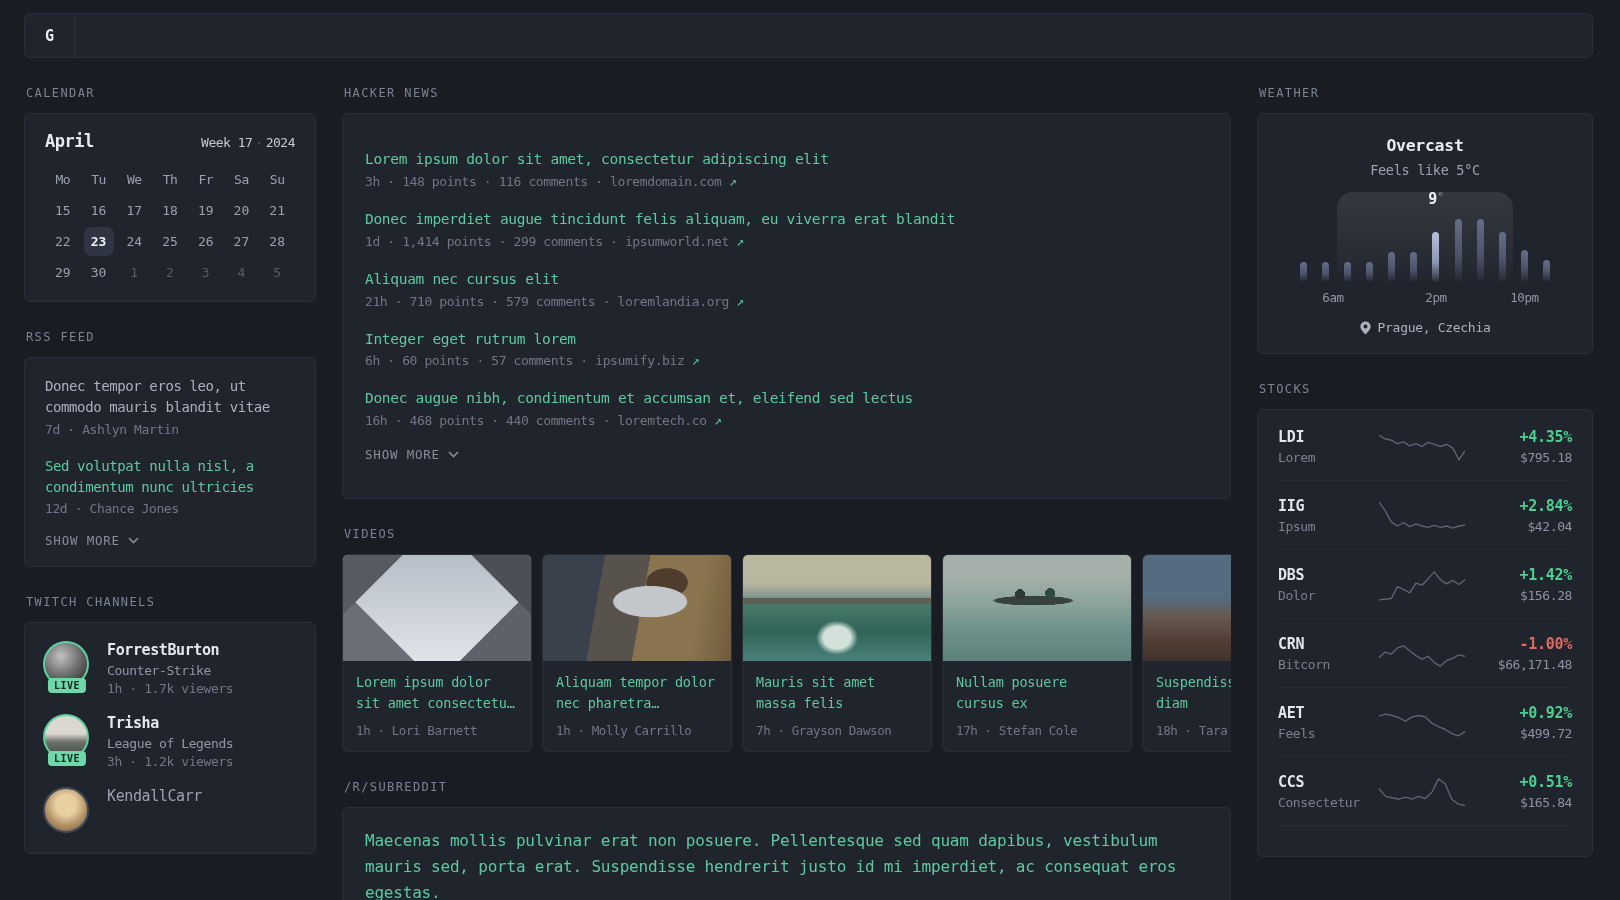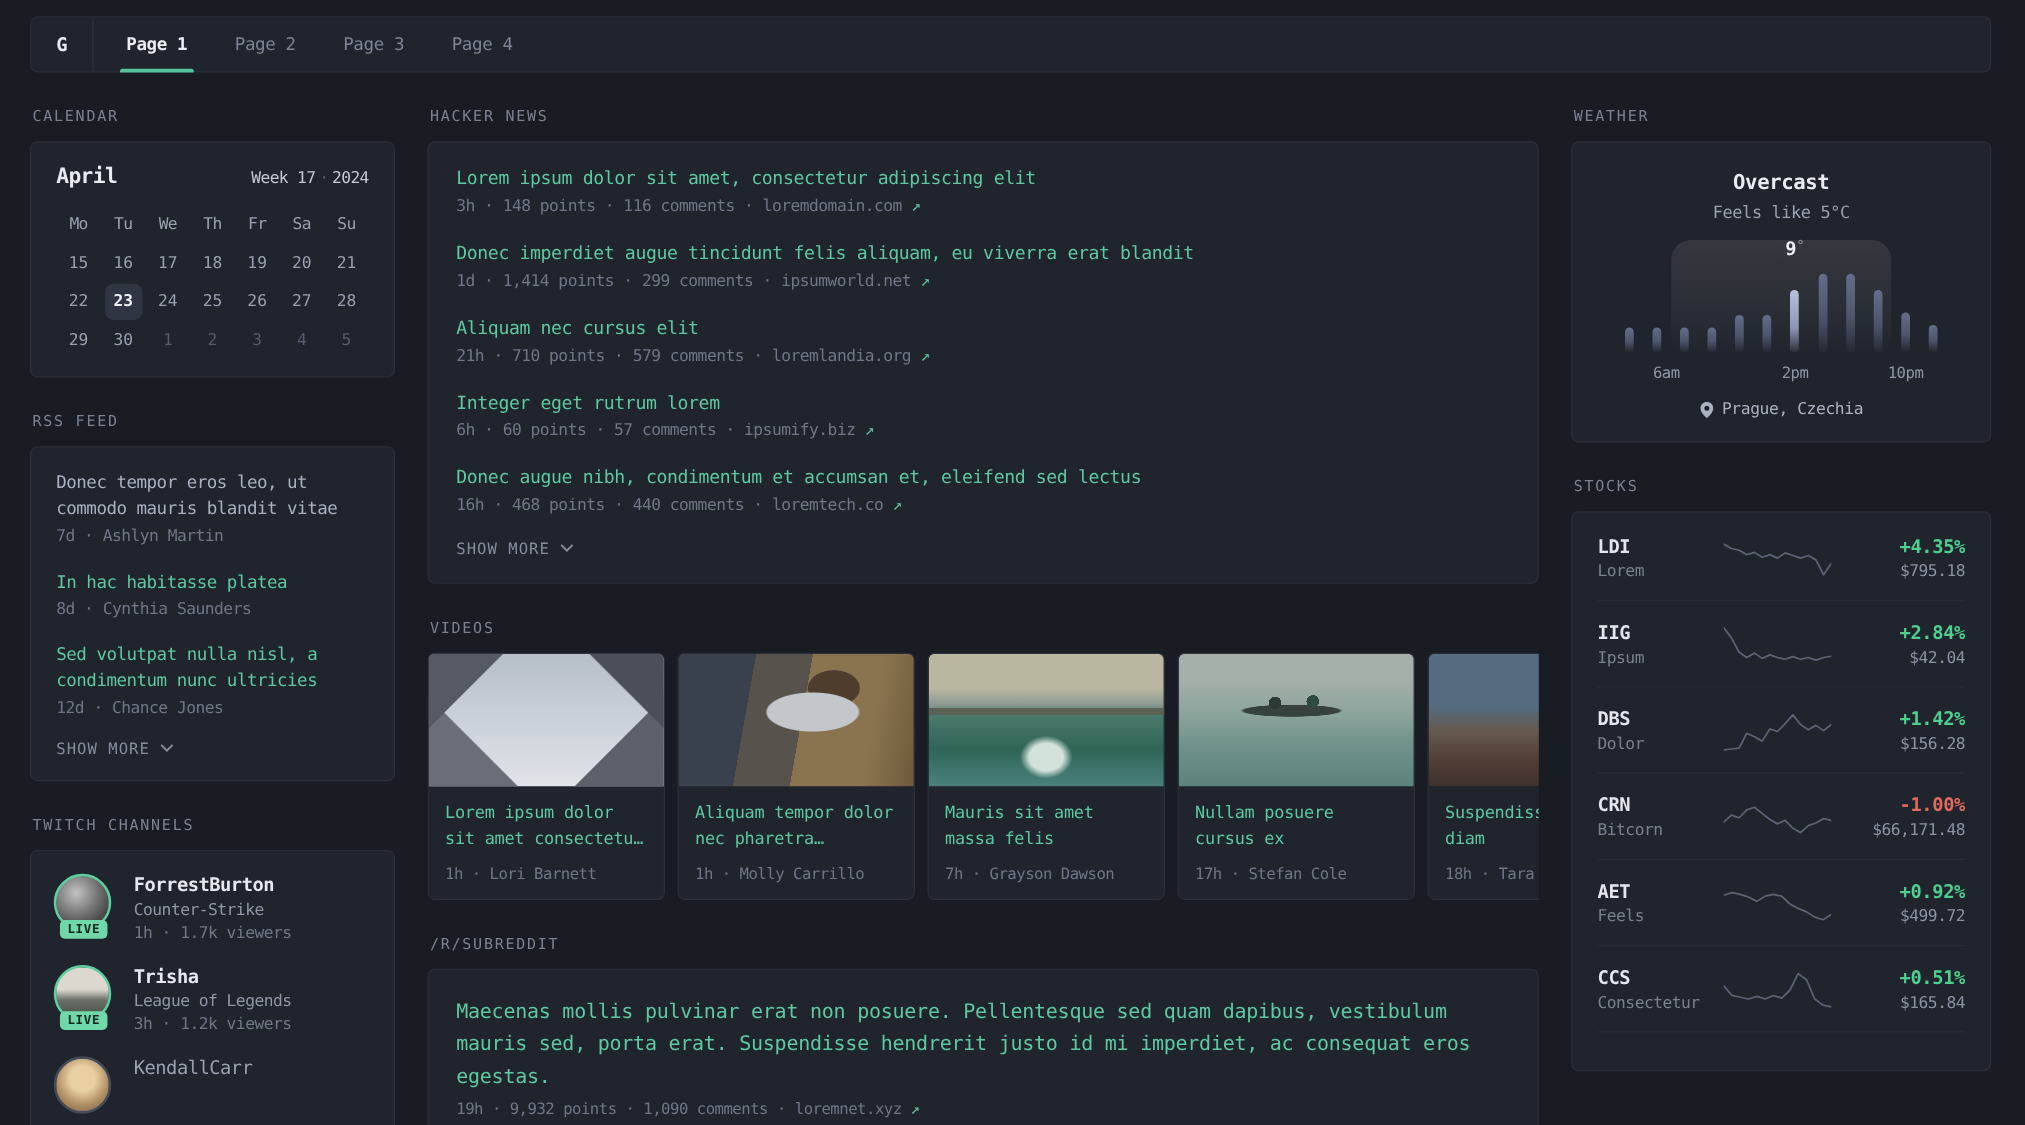--- a/index.html
+++ b/index.html
@@ -82,21 +82,21 @@
   .tw-live{
     position:absolute;left:50%;transform:translateX(-50%);bottom:-6px;
     background:#6fd7a8;color:#13251c;font-size:10px;font-weight:bold;
     padding:2px 6px;border-radius:4px;letter-spacing:0.5px;
   }
   .tw-name{font-size:15px;color:#e5e8ee;font-weight:bold;letter-spacing:-0.4px;cursor:pointer;}
   .tw-row.offline .tw-name{color:#9aa2b1;font-weight:normal;}
   .tw-game{font-size:13px;color:#8f97a6;margin-top:4px;letter-spacing:-0.4px;}
   .tw-meta{font-size:13px;color:#6f7787;margin-top:3px;letter-spacing:-0.4px;}
   
-  .hn-card{padding:20px 22px;}
+  .hn-card{padding:36px 22px;}
   .hn-item + .hn-item{margin-top:21px;}
   .hn-title{
     display:block;font-size:14.5px;color:#5ec8a0;letter-spacing:-0.3px;line-height:1.3;
     cursor:pointer;text-decoration:none;
   }
   .hn-meta{font-size:13px;color:#6f7787;margin-top:5px;letter-spacing:-0.4px;}
   .ext{color:#5ec8a0;}
   .hn-card .show-more{margin-top:19px;}
   .sub-card{padding:20px 22px;min-height:128px;}
   .sub-title{font-size:16px;color:#5ec8a0;letter-spacing:-0.2px;line-height:1.62;display:block;cursor:pointer;text-decoration:none;}
@@ -171,26 +171,20 @@
   .stock-right{width:102px;text-align:right;}
   .stock-change{font-size:15px;font-weight:bold;color:#4fcf8f;letter-spacing:-0.3px;}
   .stock-change.neg{color:#e16a5f;}
   .stock-price{font-size:13px;color:#8b93a3;margin-top:4px;letter-spacing:-0.4px;}
 </style>
 </head>
 <body>
 
 <div class="nav">
   <div class="nav-logo">G</div>
-  <nav class="nav-tabs">
-    <div class="tab active">Page 1</div>
-    <div class="tab">Page 2</div>
-    <div class="tab">Page 3</div>
-    <div class="tab">Page 4</div>
-  </nav>
 </div>
 
 <div class="layout">
 
   <div>
 
     <section>
       <div class="sec-title">CALENDAR</div>
       <div class="card cal-card">
         <div class="cal-head">
@@ -273,24 +267,20 @@
           </div>
       </div>
     </section>
 
     <section>
       <div class="sec-title">RSS FEED</div>
       <div class="card rss-card">
         <div class="rss-item">
           <a class="rss-title read">Donec tempor eros leo, ut commodo mauris blandit vitae</a>
           <div class="rss-meta">7d · Ashlyn Martin</div>
-        </div>
-        <div class="rss-item">
-          <a class="rss-title">In hac habitasse platea</a>
-          <div class="rss-meta">8d · Cynthia Saunders</div>
         </div>
         <div class="rss-item">
           <a class="rss-title">Sed volutpat nulla nisl, a condimentum nunc ultricies</a>
           <div class="rss-meta">12d · Chance Jones</div>
         </div>
         <div class="show-more">
           <span>SHOW MORE</span>
           <svg class="chev" width="11" height="7" viewBox="0 0 11 7">
               <polyline points="1,1 5.5,5.5 10,1"></polyline>
             </svg>

